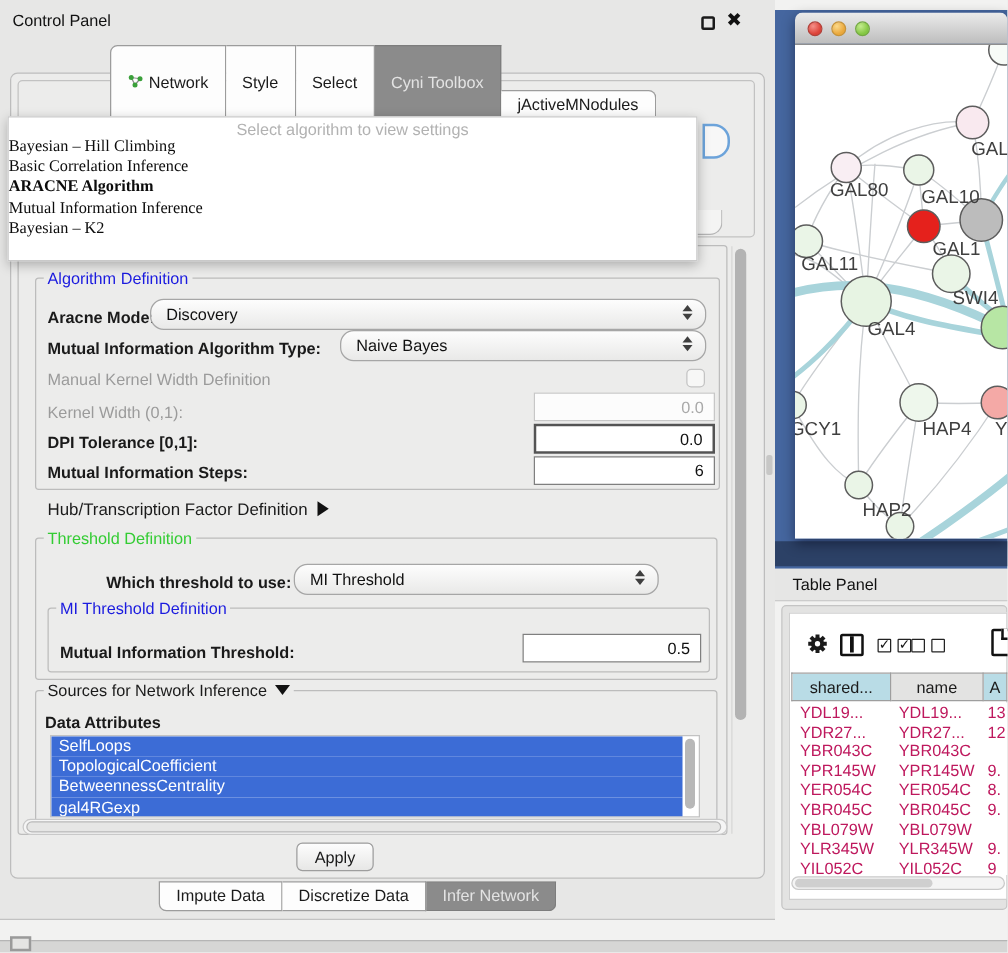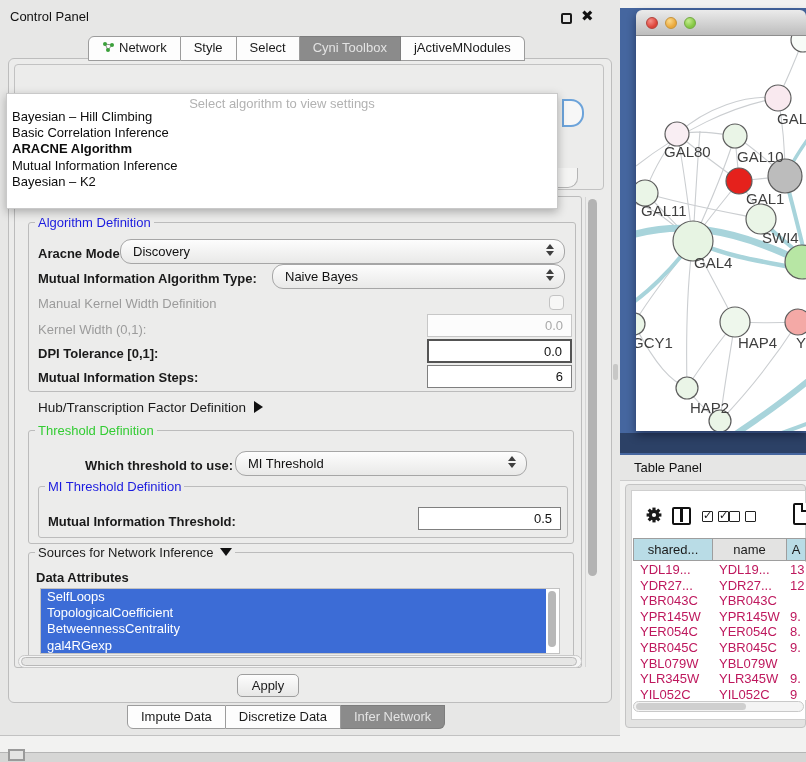--- a/index.html
+++ b/index.html
@@ -12,36 +12,36 @@
   .cp-title { left:10px; top:9px; font-size:13px; color:#111; }
   .float-icon { left:561px; top:13px; width:11px; height:11px; border:2px solid #1a1a1a; border-radius:2px; }
   .close-icon { left:581px; top:7px; font-size:15px; font-weight:bold; color:#111; }
 
   .cp-content { left:8px; top:58px; width:604px; height:645px; background:#ececeb; border:1px solid #bdbdbd; border-radius:6px; }
 
   
   .seg { display:flex; }
   .tabbar-top { left:88px; top:36px; }
   .tabbar-bottom { left:127px; top:705px; }
-  .tab { background:#fdfdfd; border:1px solid #9c9c9c; border-left:none; padding:3px 13px 4px 13px; font-size:13px; color:#1b1b1b; white-space:nowrap; display:flex; align-items:flex-start; gap:4px; }
+  .tab { background:#fdfdfd; border:1px solid #9c9c9c; border-left:none; padding:3px 13px 4px 13px; font-size:13px; color:#1b1b1b; white-space:nowrap; display:flex; align-items:center; gap:4px; }
   .tabbar-top .tab:first-child { border-left:1px solid #9c9c9c; border-radius:6px 0 0 0; }
-  .tabbar-top .tab:last-child { border-radius:0 6px 0 0; }
+  .tabbar-top .tab:last-child { border-radius:0 6px 0 0;margin-top:36px; }
   .tabbar-bottom .tab:first-child { border-left:1px solid #9c9c9c; border-radius:0 0 0 6px; }
   .tabbar-bottom .tab:last-child { border-radius:0 0 6px 0; }
   .tab.sel { background:#8b8b8b; color:#e3e3e3; border-color:#7d7d7d; }
 
   
   .inference-box { left:14px; top:64px; width:590px; height:126px; border:1px solid #c2c2c2; border-radius:4px; }
   .frag-combo-blue { left:562px; top:99px; width:22px; height:28px; background:#f7f7f7; border:2px solid #6ca3da; border-radius:0 13px 13px 0; }
   .frag-combo-bottom { left:44px; top:168px; width:534px; height:20px; background:#f4f4f3; border:1px solid #b5b5b5; border-top:none; border-radius:0 0 10px 10px; }
 
   
   .overlay { left:6px; top:57px; width:552px; height:116px; background:#ffffff; border:1px solid #c9c9c9; box-shadow:0 3px 9px rgba(0,0,0,.28); z-index:30;margin-top:36px; }
   .overlay .dd-title { text-align:center; color:#b2b2b2; padding-top:2px; height:15px; font-size:13px; }
-  .dd-item { padding-left:5px; height:16.2px; line-height:16.2px; font-size:13px; color:#0c0c0c; white-space:nowrap; }
+  .dd-item { height:16.2px; line-height:16.2px; font-size:13px; color:#0c0c0c; white-space:nowrap;font-family:Liberation Serif, serif; }
   .dd-item.bold { font-weight:bold; }
 
   
   .gbox { position:absolute; border:1px solid #bcbcbc; border-radius:3px; }
   .legend { position:absolute; top:-8px; left:6px; background:#ececeb; padding:0 3px; font-size:13px; white-space:nowrap; }
   .legend.blue { color:#1b1bdf; }
   .legend.green { color:#33cc33; }
 
   .lbl { position:absolute; font-size:13px; white-space:nowrap; }
   .b { font-weight:bold; color:#1a1a1a; }

